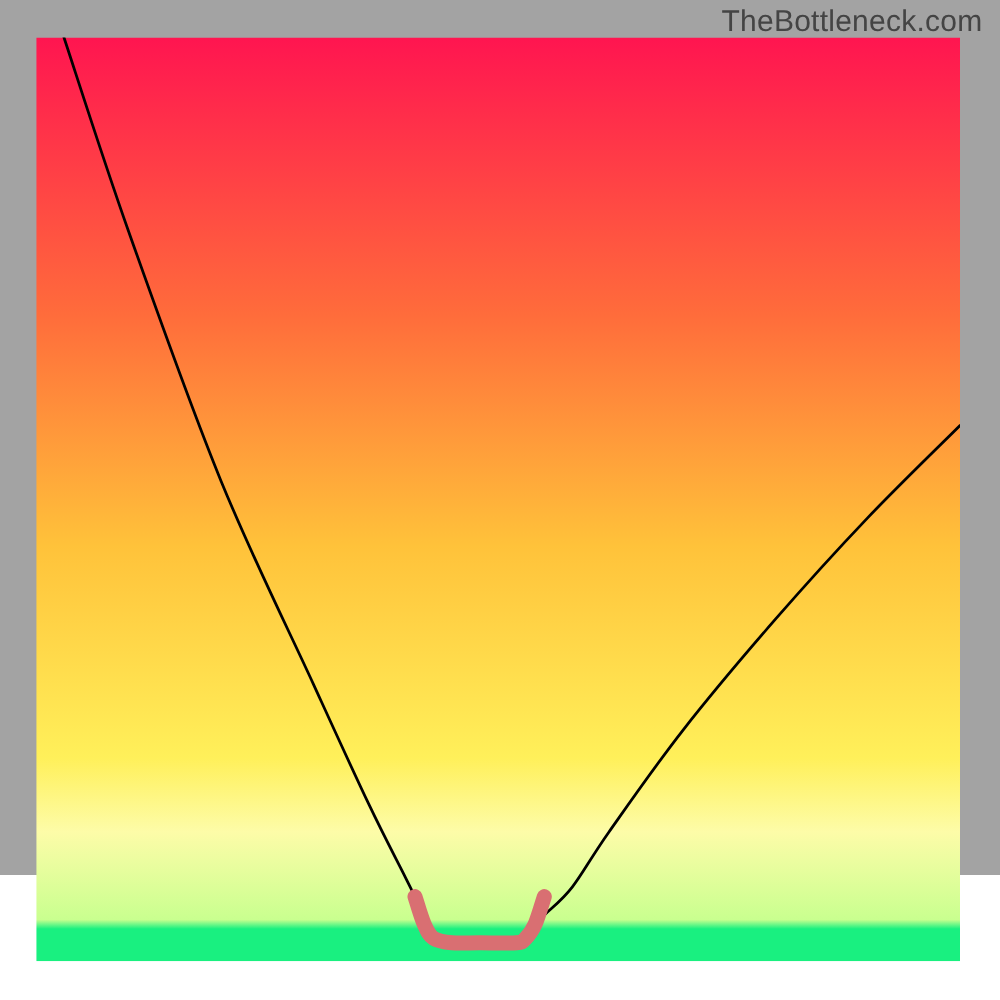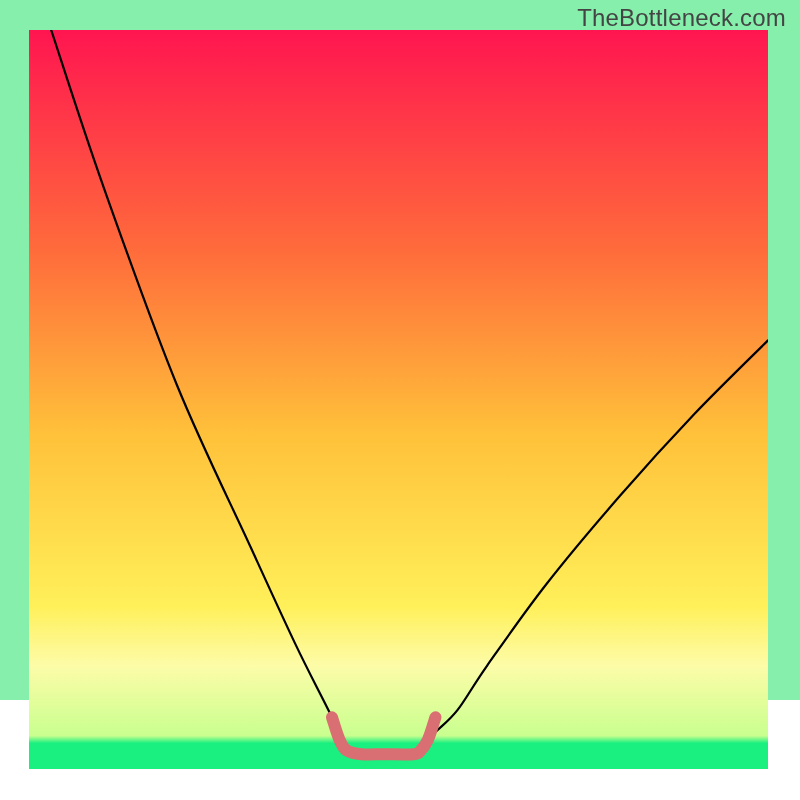--- a/index.html
+++ b/index.html
@@ -5,21 +5,21 @@
   html, body {
     margin: 0;
     padding: 0;
     width: 800px;
     height: 800px;
     overflow: hidden;
   }
   .frame {
     width: 800px;
     height: 700px;
-    background: #86efac;
+    background: #a3a3a3;
     position: relative;
   }
   .watermark {
     position: absolute;
     top: 4px;
     right: 14px;
     color: #444;
     font-family: -apple-system, Helvetica, Arial, sans-serif;
     font-size: 24px;
     font-weight: 500;

